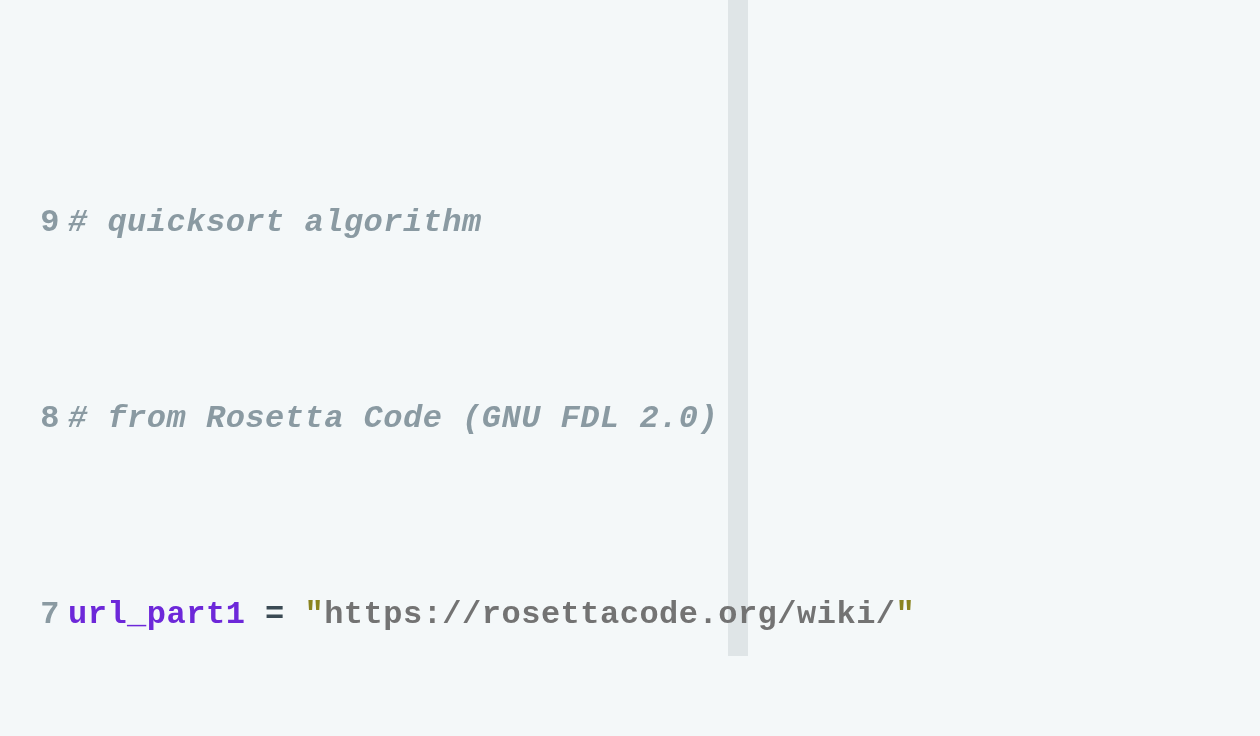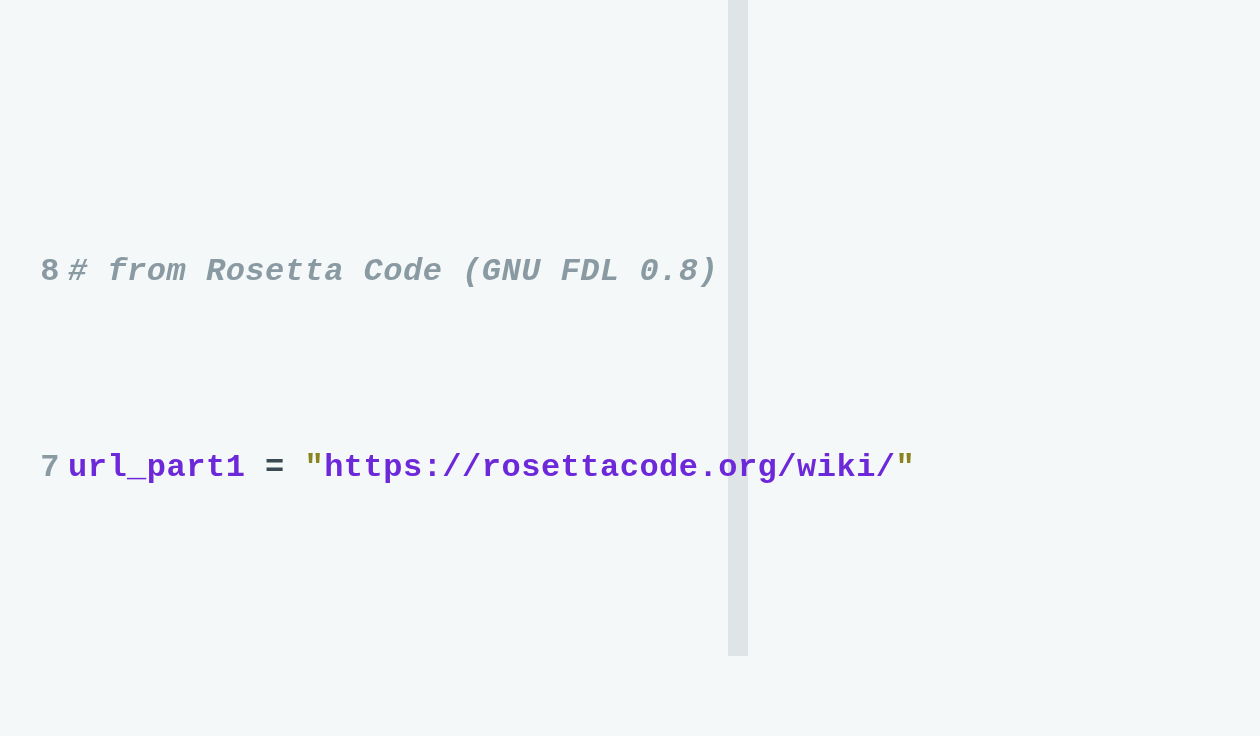--- a/index.html
+++ b/index.html
@@ -36,30 +36,31 @@
     text-align: right;
     color: #8a9aa2;
     padding-right: 8px;
   }
   .code { display: inline; }
   
   .c-comment { color: #8a9aa2; font-style: italic; }
   .c-ident   { color: #6d28d9; }
   .c-op      { color: #3a4a54; }
   .c-string  { color: #8a8420; }
-  .c-strtxt  { color: #6d28d9; }
+  .c-strtxt  { color: #737373; }
 </style>
 </head>
 <body>
 
 <div class="editor">
   <div class="colorcolumn"></div>
 
+  <span class="line"><span class="gutter">9</span><span class="code c-comment"># quicksort algorithm</span></span>
 
-  <span class="line"><span class="gutter">8</span><span class="code c-comment"># from Rosetta Code (GNU FDL 0.8)</span></span>
+  <span class="line"><span class="gutter">8</span><span class="code c-comment"># from Rosetta Code (GNU FDL 2.0)</span></span>
 
   <span class="line"><span class="gutter">7</span><span class="code c-ident">url_part1 </span><span class="code c-op">= </span><span class="code c-string">"</span><span class="code c-strtxt">https://rosettacode.org/wiki/</span><span class="code c-string">"</span></span>
 
   
 
   
 
   
 
   

